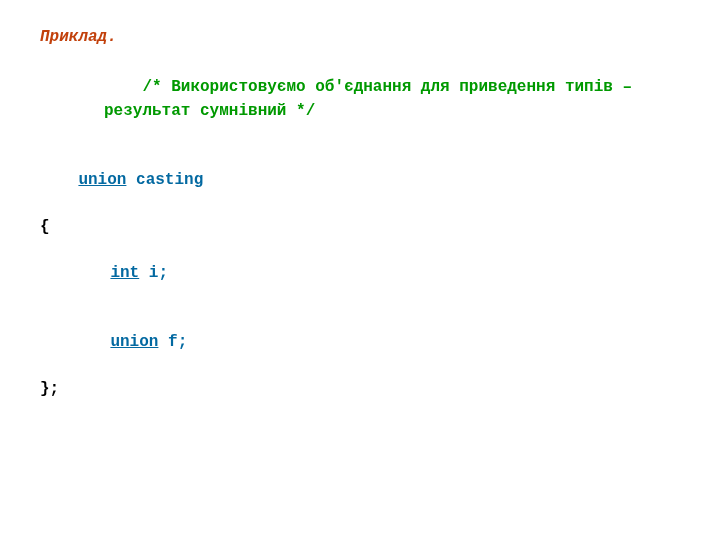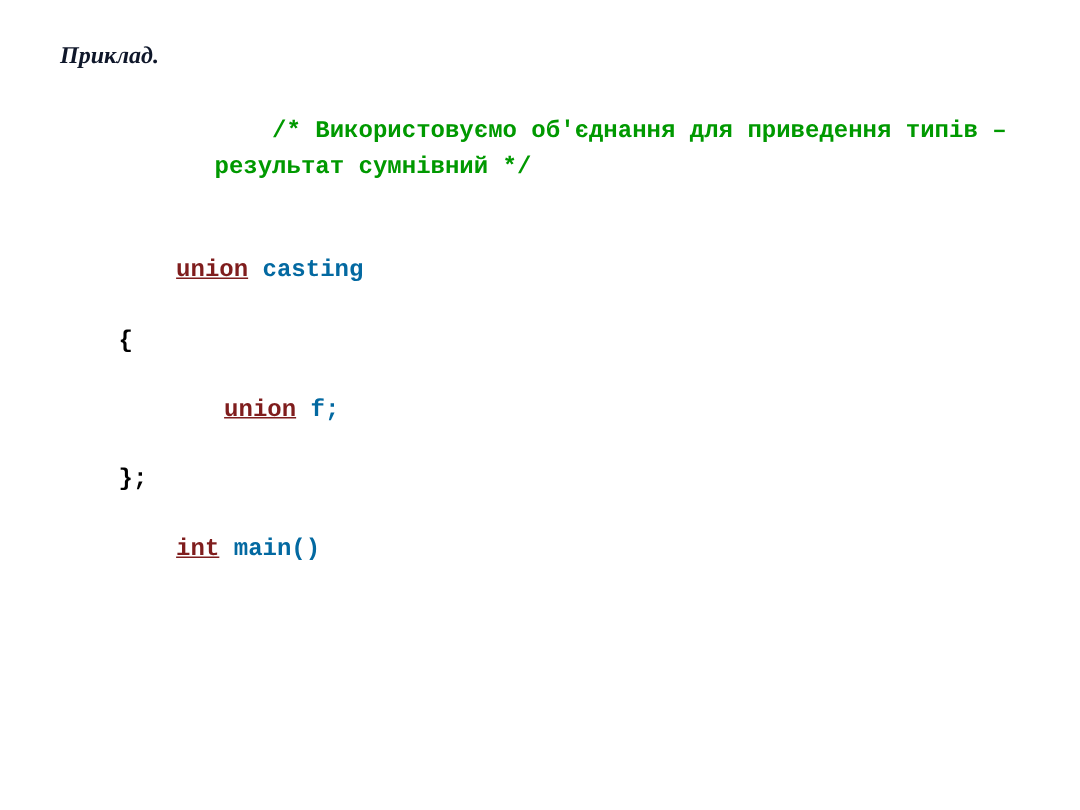--- a/index.html
+++ b/index.html
@@ -11,61 +11,59 @@
     line-height: 1.45;
     font-weight: bold;
     width: 720px;
     height: 540px;
     overflow: hidden;
   }
   .page {
     padding: 26px 40px 20px 40px;
   }
   .heading {
-    color: #0f172a;
+    color: #c2410c;
     font-style: italic;
     margin-bottom: 4px;
-    font-family: Liberation Serif, serif;
   }
   .line {
     white-space: pre-wrap;
     color: #000;
-    margin-left: 39px;
   }
   .hang {
     padding-left: 64px;
     text-indent: -48px;
   }
   .i1 { padding-left: 32px; }
   .c-comment { color: #009900; }
-  .c-kw { color: #7f1d1d; text-decoration: underline; }
+  .c-kw { color: #0369a1; text-decoration: underline; }
   .c-black { color: #0369a1; }
 </style>
 </head>
 <body>
 
 <div class="page">
 
   <div class="heading">Приклад.</div>
 
   <div class="line hang">
     <span class="c-comment">/* Використовуємо об'єднання для приведення типів – результат сумнівний */</span>
   </div>
 
   <div class="line">
     <span class="c-kw">union</span><span class="c-black"> casting</span>
   </div>
 
   <div class="line">{</div>
 
+  <div class="line i1">
+    <span class="c-kw">int</span><span class="c-black"> i;</span>
+  </div>
 
   <div class="line i1">
     <span class="c-kw">union</span><span class="c-black"> f;</span>
   </div>
 
 
   <div class="line">};</div>
 
-  <div class="line">
-    <span class="c-kw">int</span><span class="c-black"> main()</span>
-  </div>
 
 </div>
 
 </body></html>

